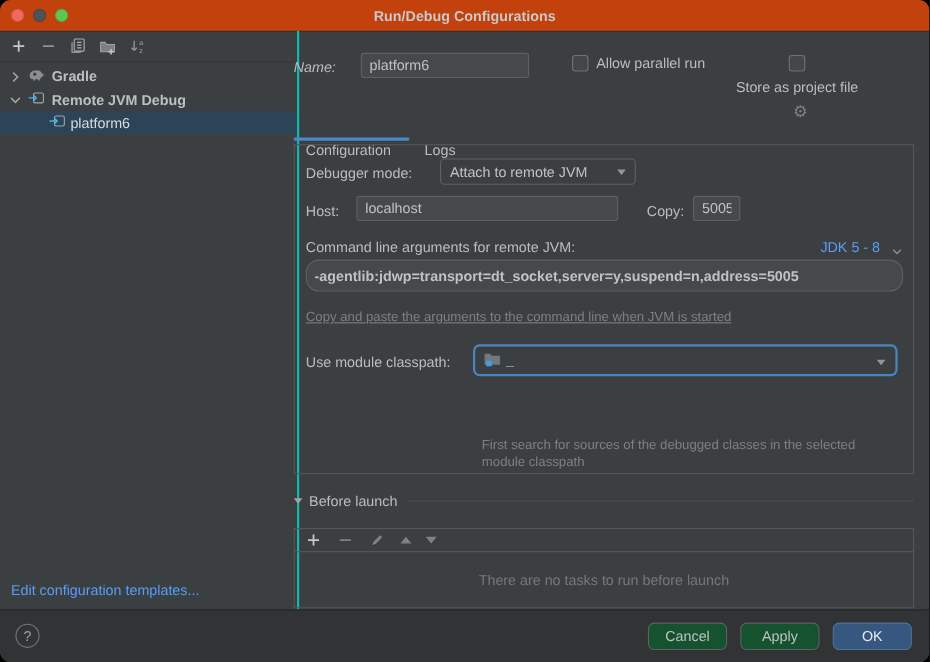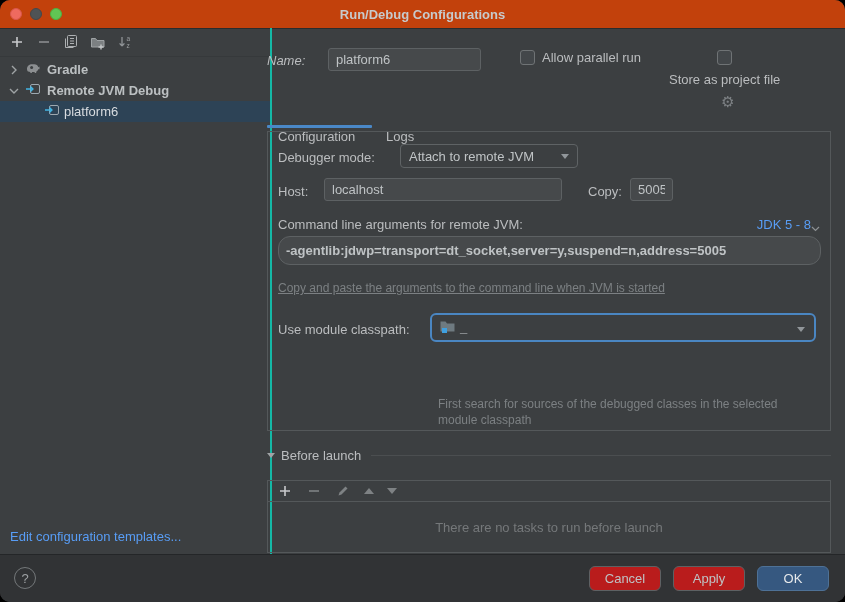--- a/index.html
+++ b/index.html
@@ -36,38 +36,38 @@
   .chkbox{width:15px;height:15px;border:1px solid #6f7375;border-radius:3px;background:#43474a;box-sizing:border-box;}
   .gear{color:#7d8184;font-size:15px;line-height:15px;margin-left:6px;}
   .tab{color:#bbbdbf;cursor:pointer;margin-top:24px;}
   .tab-underline{background:#4a88c7;height:3px;border-radius:1px;}
   .panel{border:1px solid #54585a;box-sizing:border-box;}
   .select{border:1px solid #5f6365;border-radius:4px;display:flex;align-items:center;justify-content:space-between;
           padding:0 8px;box-sizing:border-box;cursor:pointer;color:#c0c4c6;}
   .arrow-down{width:0;height:0;border-left:4px solid transparent;border-right:4px solid transparent;border-top:5px solid #91969a;}
   .mono{font-family:"DejaVu Sans Mono",monospace;font-weight:600;font-size:13px;}
   .hint{font-size:12px;color:#7c8083;line-height:16px;}
-  .jdk{color:#589df6;display:flex;align-items:flex-end;gap:0;cursor:pointer;}
+  .jdk{color:#589df6;display:flex;align-items:flex-end;gap:11px;cursor:pointer;}
   .combo-focused{border:2px solid #4a86c2;border-radius:6px;background:#3c3f41;display:flex;align-items:center;
                  padding:0 7px;box-sizing:border-box;cursor:pointer;position:relative;}
   .caret{color:#c6cacd;font-weight:bold;margin-left:4px;}
   .bl-head{display:flex;align-items:center;gap:6px;}
   .bl-line{flex:1;height:1px;background:#4b4e50;margin-left:4px;}
   .bl-toolbar{border:1px solid #54585a;box-sizing:border-box;display:flex;align-items:center;gap:13px;padding-left:9px;}
   .bl-empty{border:1px solid #54585a;border-top:none;box-sizing:border-box;display:flex;align-items:center;justify-content:center;
             color:#75787a;}
   .tri-up{width:0;height:0;border-left:5px solid transparent;border-right:5px solid transparent;border-bottom:6px solid #7e8284;}
   .tri-down{width:0;height:0;border-left:5px solid transparent;border-right:5px solid transparent;border-top:6px solid #7e8284;}
   .tri-down.sm{border-left-width:4px;border-right-width:4px;border-top-width:5px;border-top-color:#9fa3a5;}
   
   .footer{position:absolute;left:0;right:0;bottom:0;height:47px;background:#313335;border-top:1px solid #242628;}
   .help{position:absolute;left:14px;top:12px;width:22px;height:22px;border:1px solid #74787a;border-radius:50%;
         display:flex;align-items:center;justify-content:center;color:#9ea2a4;font-size:13px;cursor:pointer;box-sizing:border-box;}
   .btns{position:absolute;right:16px;top:11px;display:flex;gap:12px;}
-  .btn{height:25px;min-width:72px;padding:0 14px;border-radius:6px;background:#b91c1c;border:1px solid #5d6163;
+  .btn{height:25px;min-width:72px;padding:0 14px;border-radius:6px;background:#14532d;border:1px solid #5d6163;
        color:#bfc3c5;display:flex;align-items:center;justify-content:center;cursor:pointer;box-sizing:border-box;font-size:13px;}
   .btn.primary{background:#365880;border-color:#4e7196;color:#e6e9eb;}
 </style>
 </head>
 <body>
 
 <div class="window">
 
   <div class="titlebar">
     <div class="lights">

